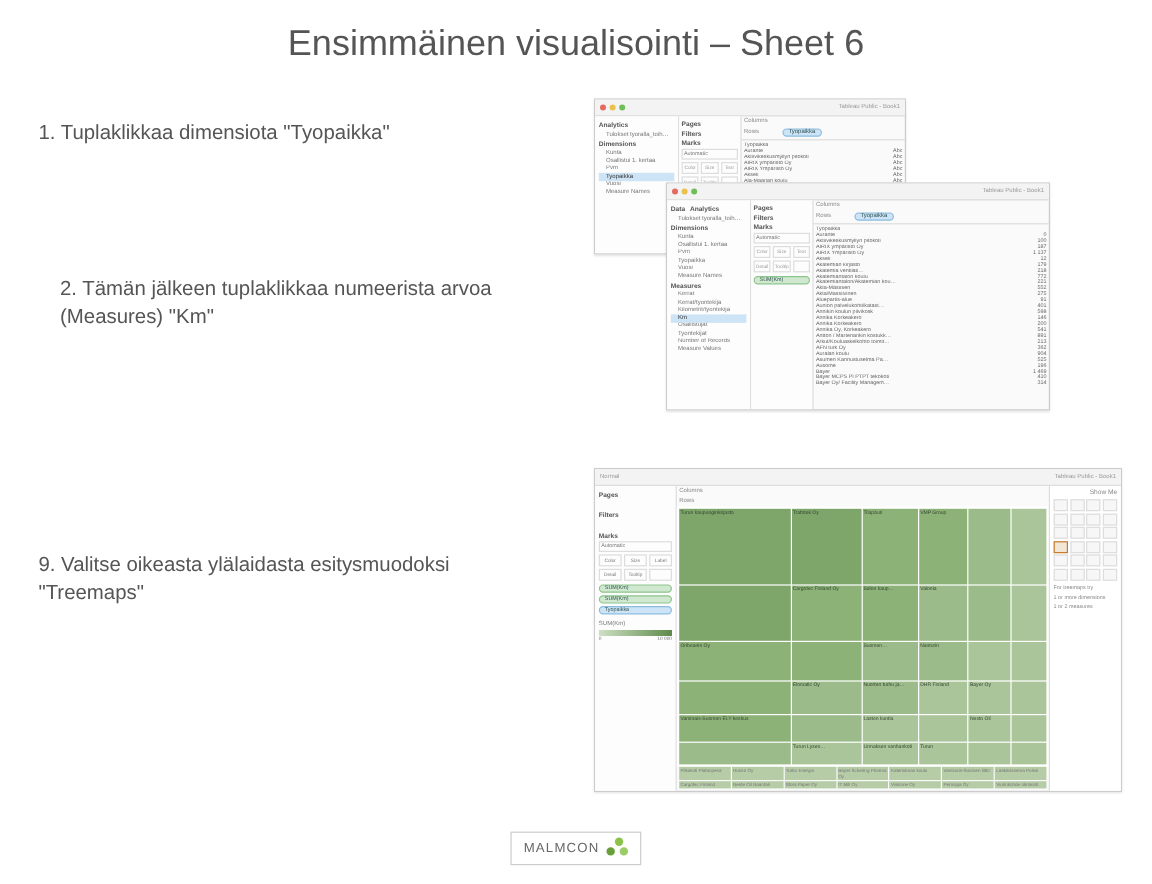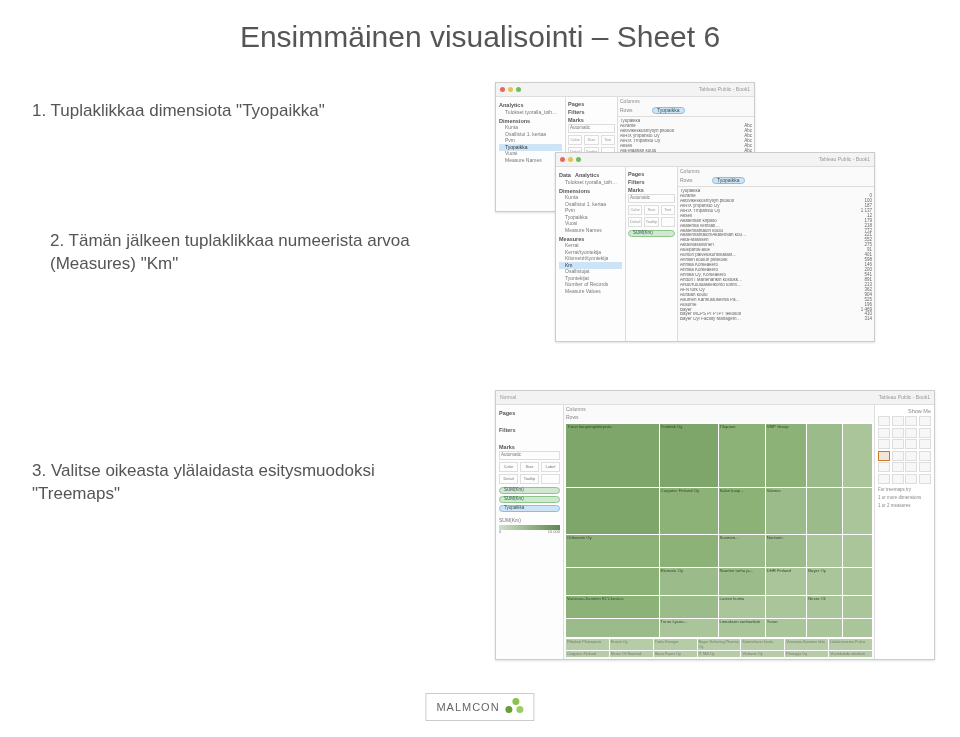--- a/index.html
+++ b/index.html
@@ -142,21 +142,21 @@
   .logo-dots span:nth-child(2){ top:8px; left:0; background:#689f38; }
   .logo-dots span:nth-child(3){ top:8px; left:11px; background:#9ccc65; }
 </style>
 </head>
 <body>
 
 <div class="page-title">Ensimmäinen visualisointi – Sheet 6</div>
 
 <div class="step step1">1.  Tuplaklikkaa dimensiota "Tyopaikka"</div>
 <div class="step step2">2.  Tämän jälkeen tuplaklikkaa numeerista arvoa (Measures) "Km"</div>
-<div class="step step3">3.  Valitse oikeasta ylälaidasta esitysmuodoksi "Treemaps"</div>
+<div class="step step3">9.  Valitse oikeasta ylälaidasta esitysmuodoksi "Treemaps"</div>
 
 <div class="shot shot1">
   <div class="tb-header">
     <span class="tb-dot"></span>
       <span class="tb-dot y"></span>
       <span class="tb-dot g"></span>
     <span class="tb-title">Tableau Public - Book1</span>
   </div>
   <div class="tb-body">
     <div class="tb-side">

